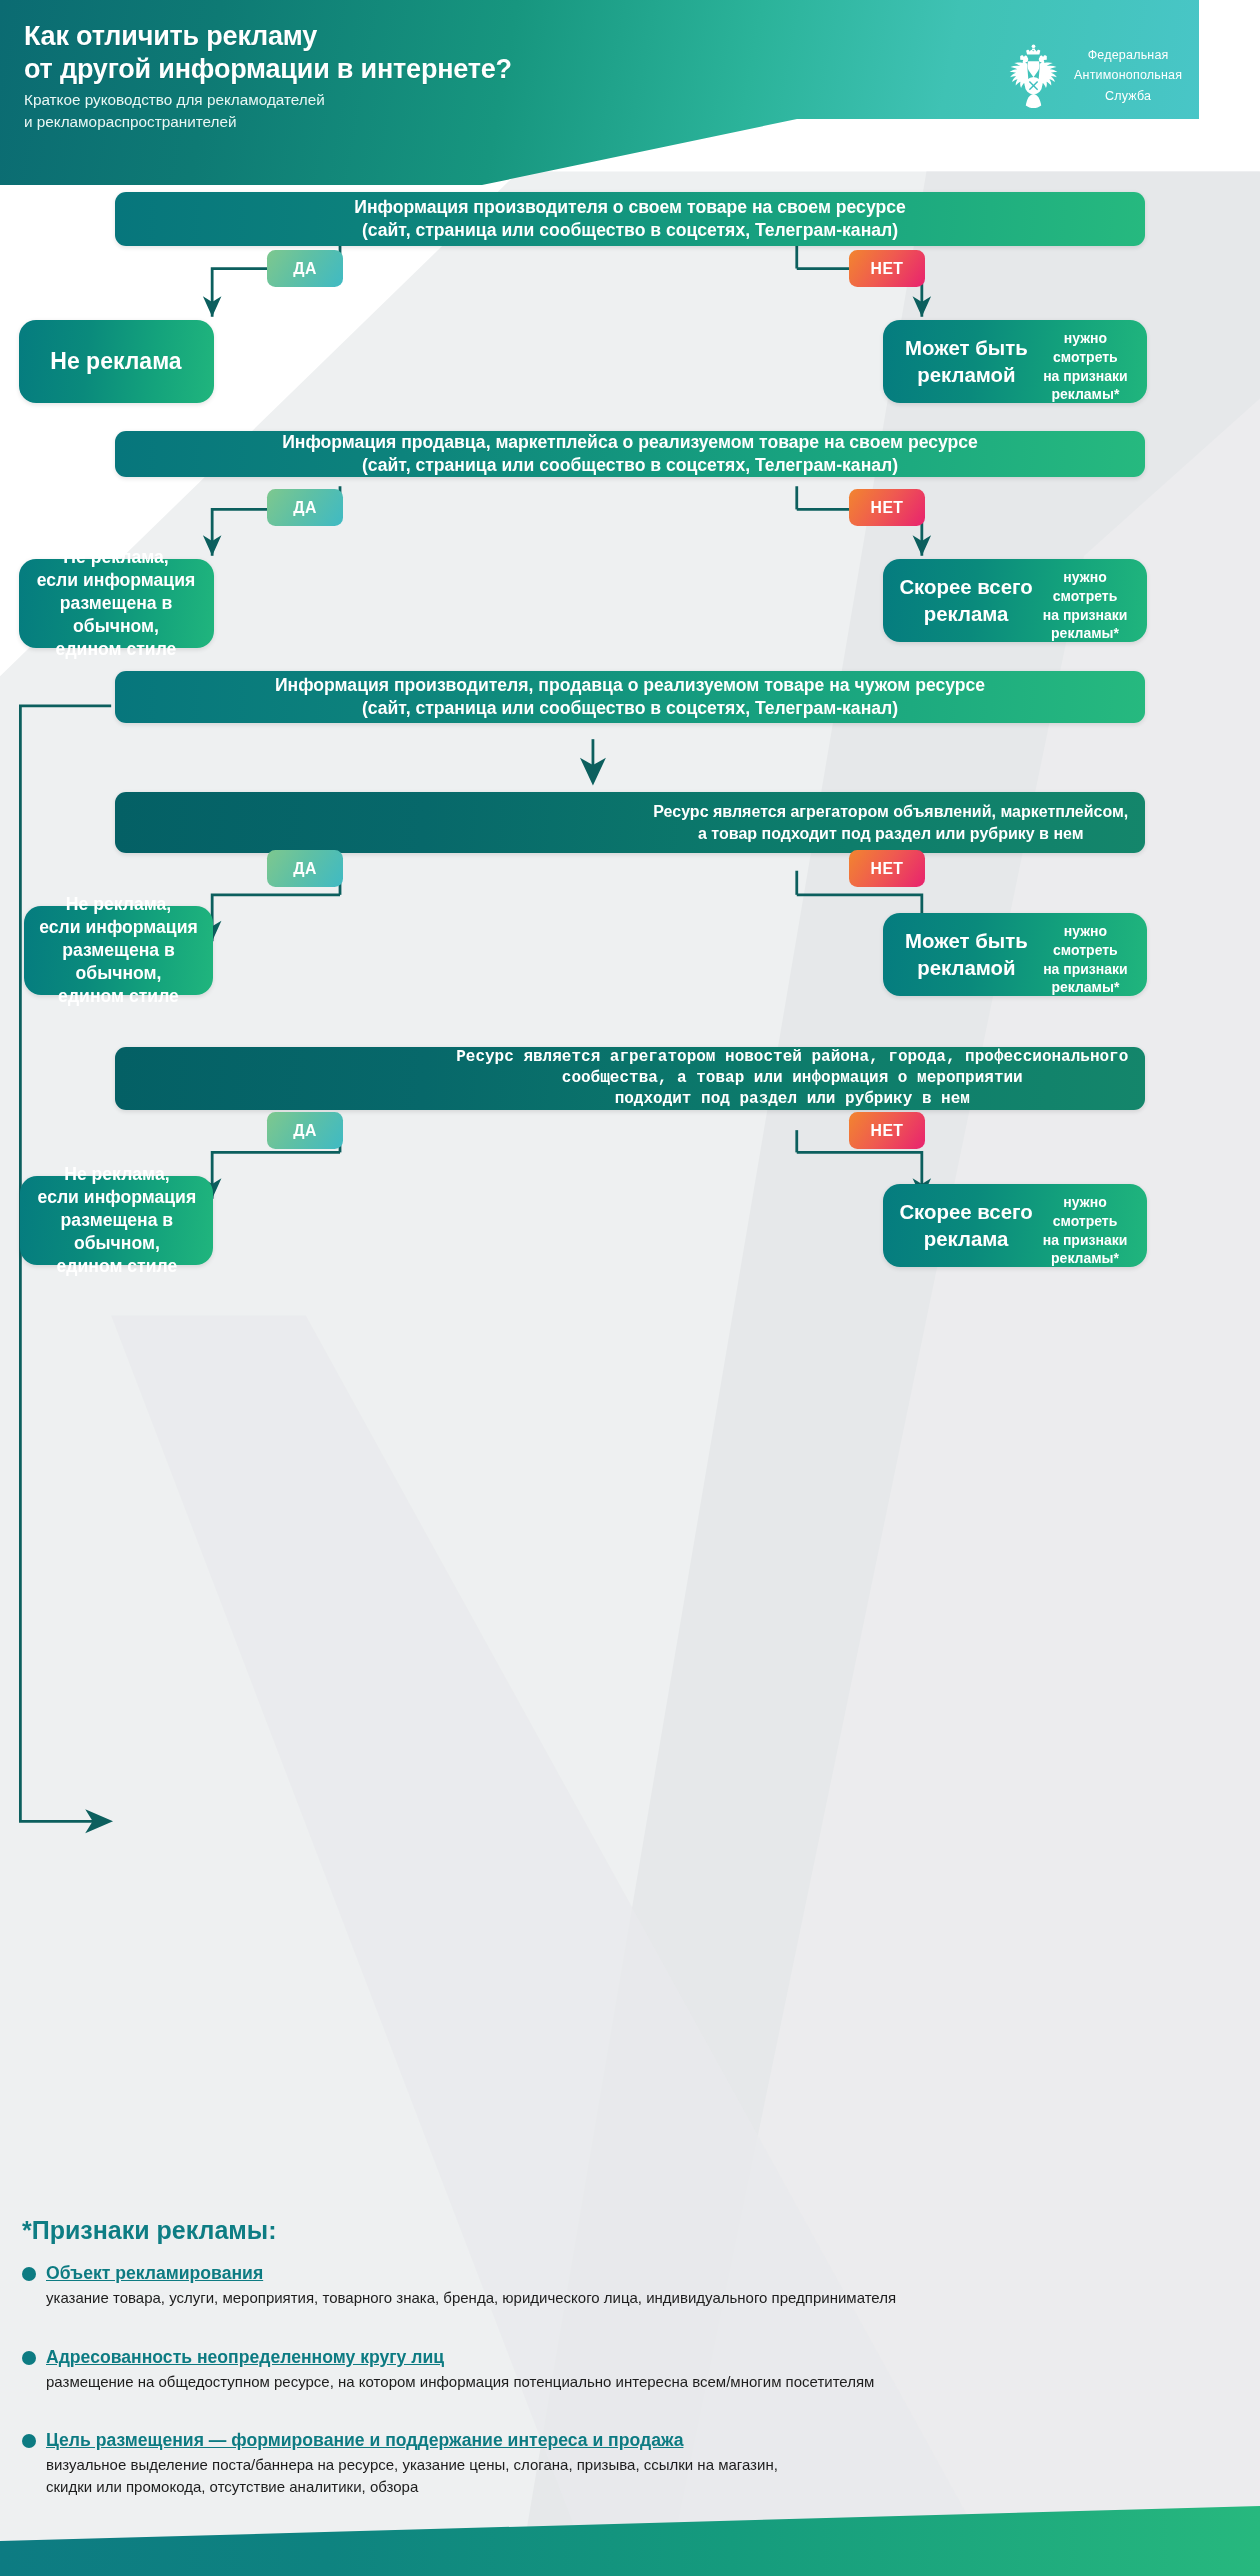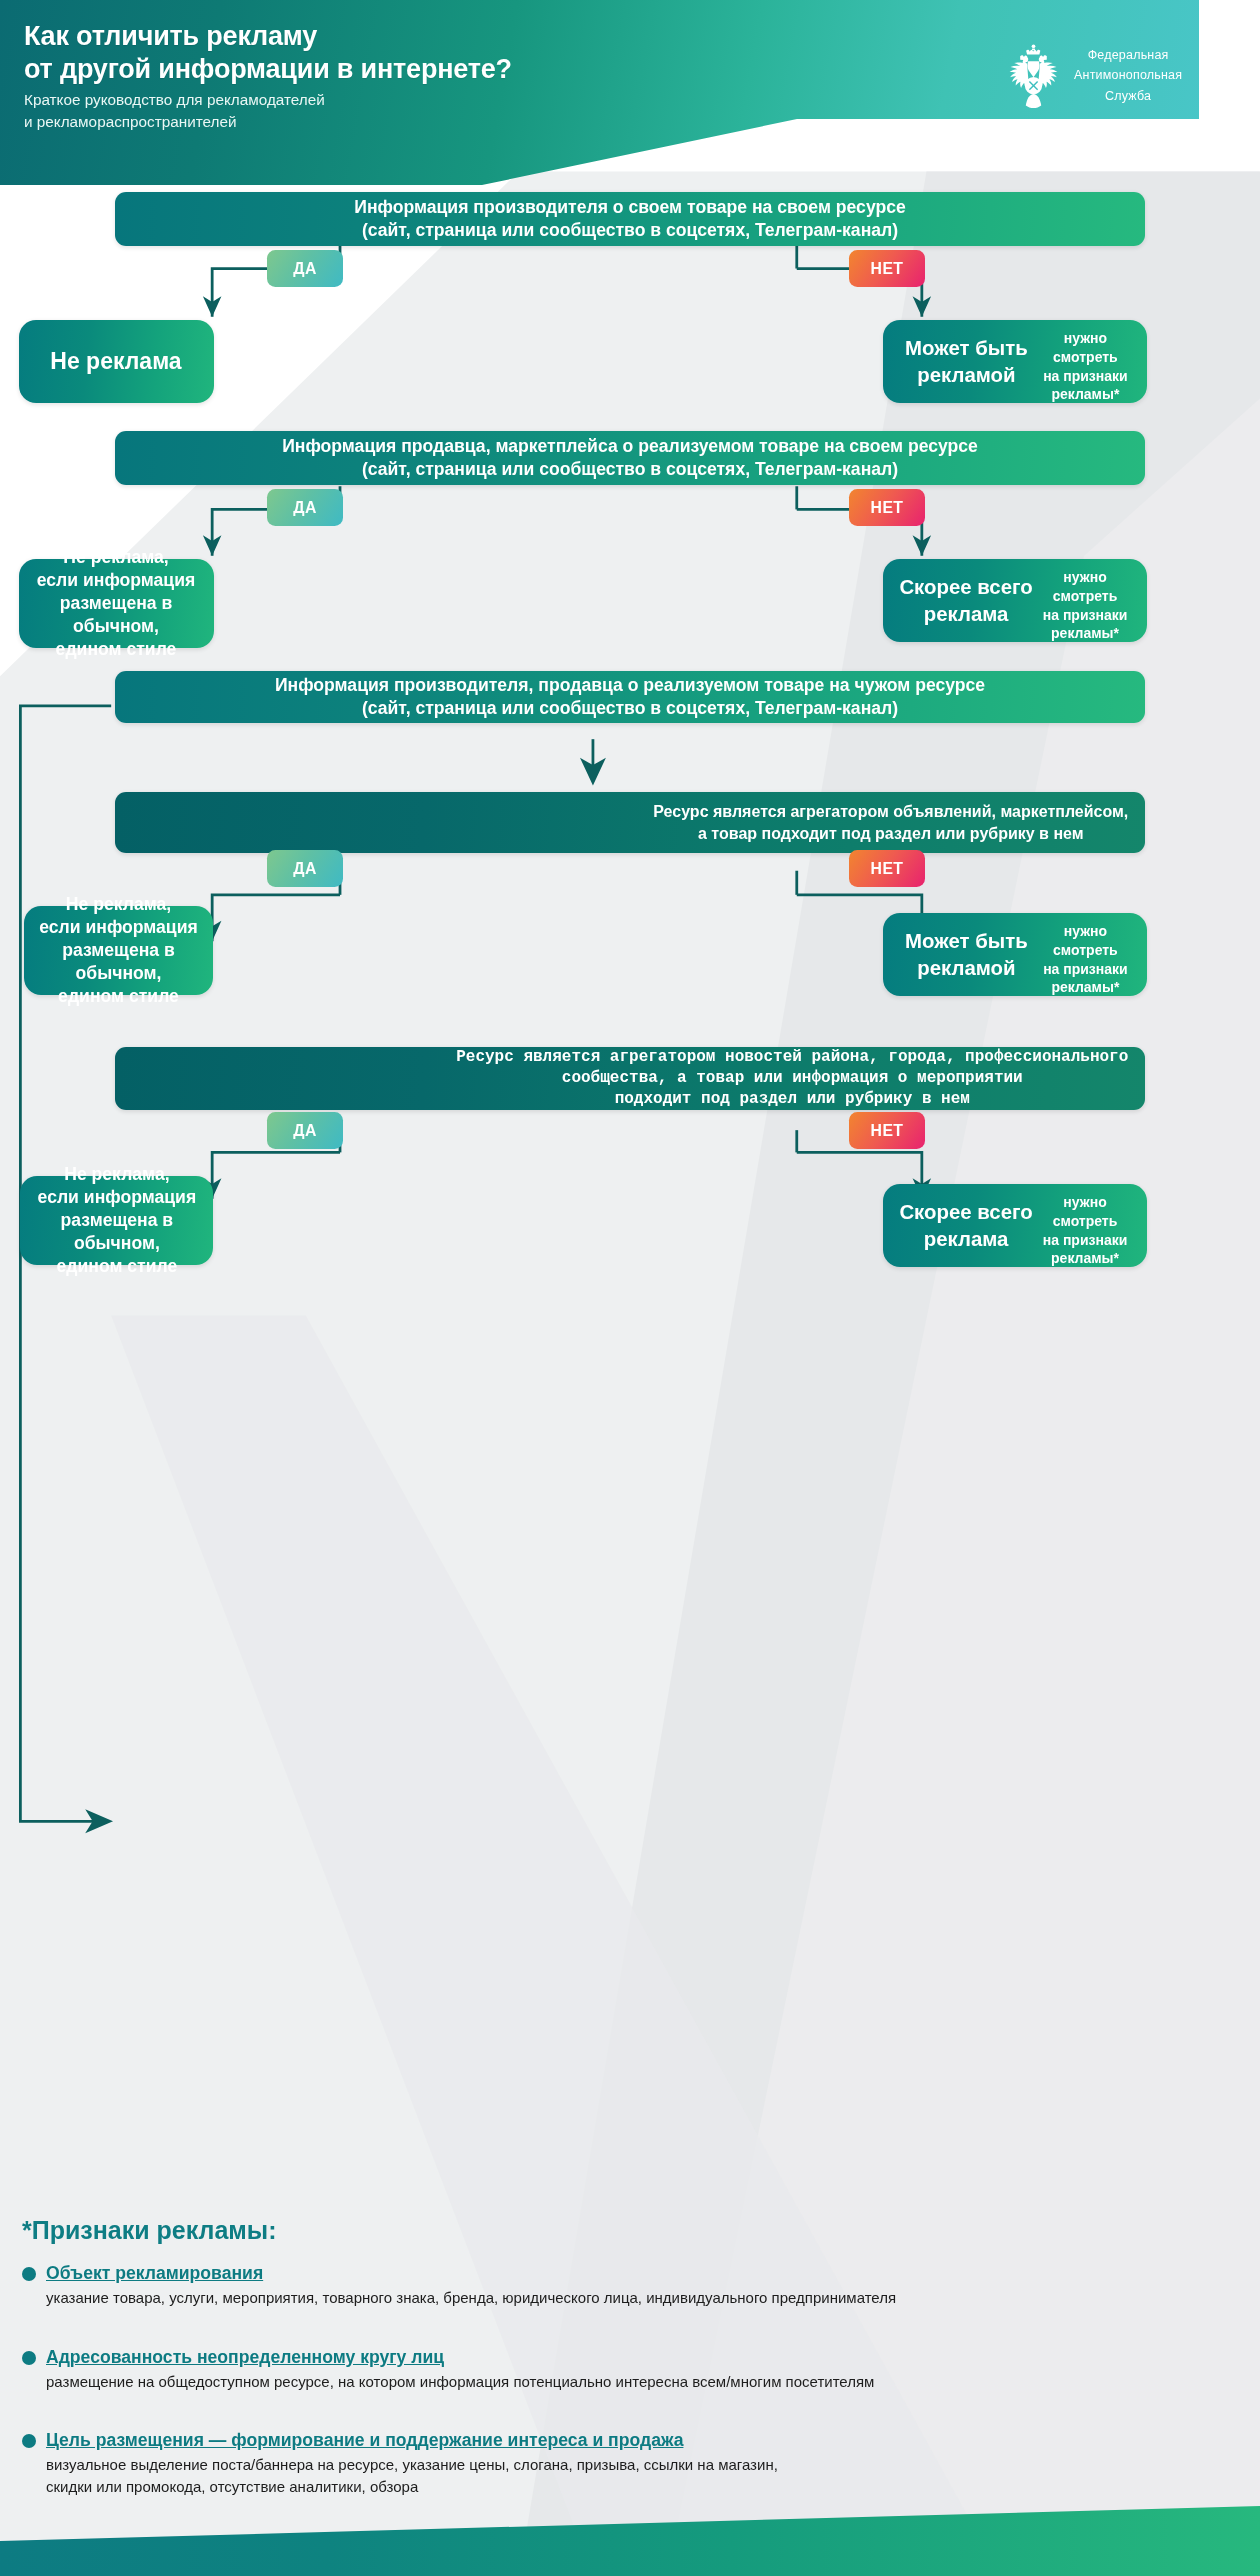--- a/index.html
+++ b/index.html
@@ -222,21 +222,21 @@
     <div class="r-main-lg">Не реклама</div>
   </div>
   <div class="rbox" style="left:883px; top:135px; width:264px; height:83px;">
     <div class="r-main">Может быть рекламой</div>
     <div class="r-sub">
       <div>нужно смотреть</div>
       <div>на признаки рекламы*</div>
     </div>
   </div>
 
-  <div class="qbox q-light" style="left:115px; top:246px; width:1030px; height:54px;">
+  <div class="qbox q-light" style="left:115px; top:246px; width:1030px; height:46px;">
     <div>
       <div>Информация продавца, маркетплейса о реализуемом товаре на своем ресурсе</div>
       <div>(сайт, страница или сообщество в соцсетях, Телеграм-канал)</div>
     </div>
   </div>
   <div class="pill pill-yes" style="left:267px; top:304px;">
     <span>ДА</span>
   </div>
   <div class="pill pill-no" style="left:849px; top:304px;">
     <span>НЕТ</span>

